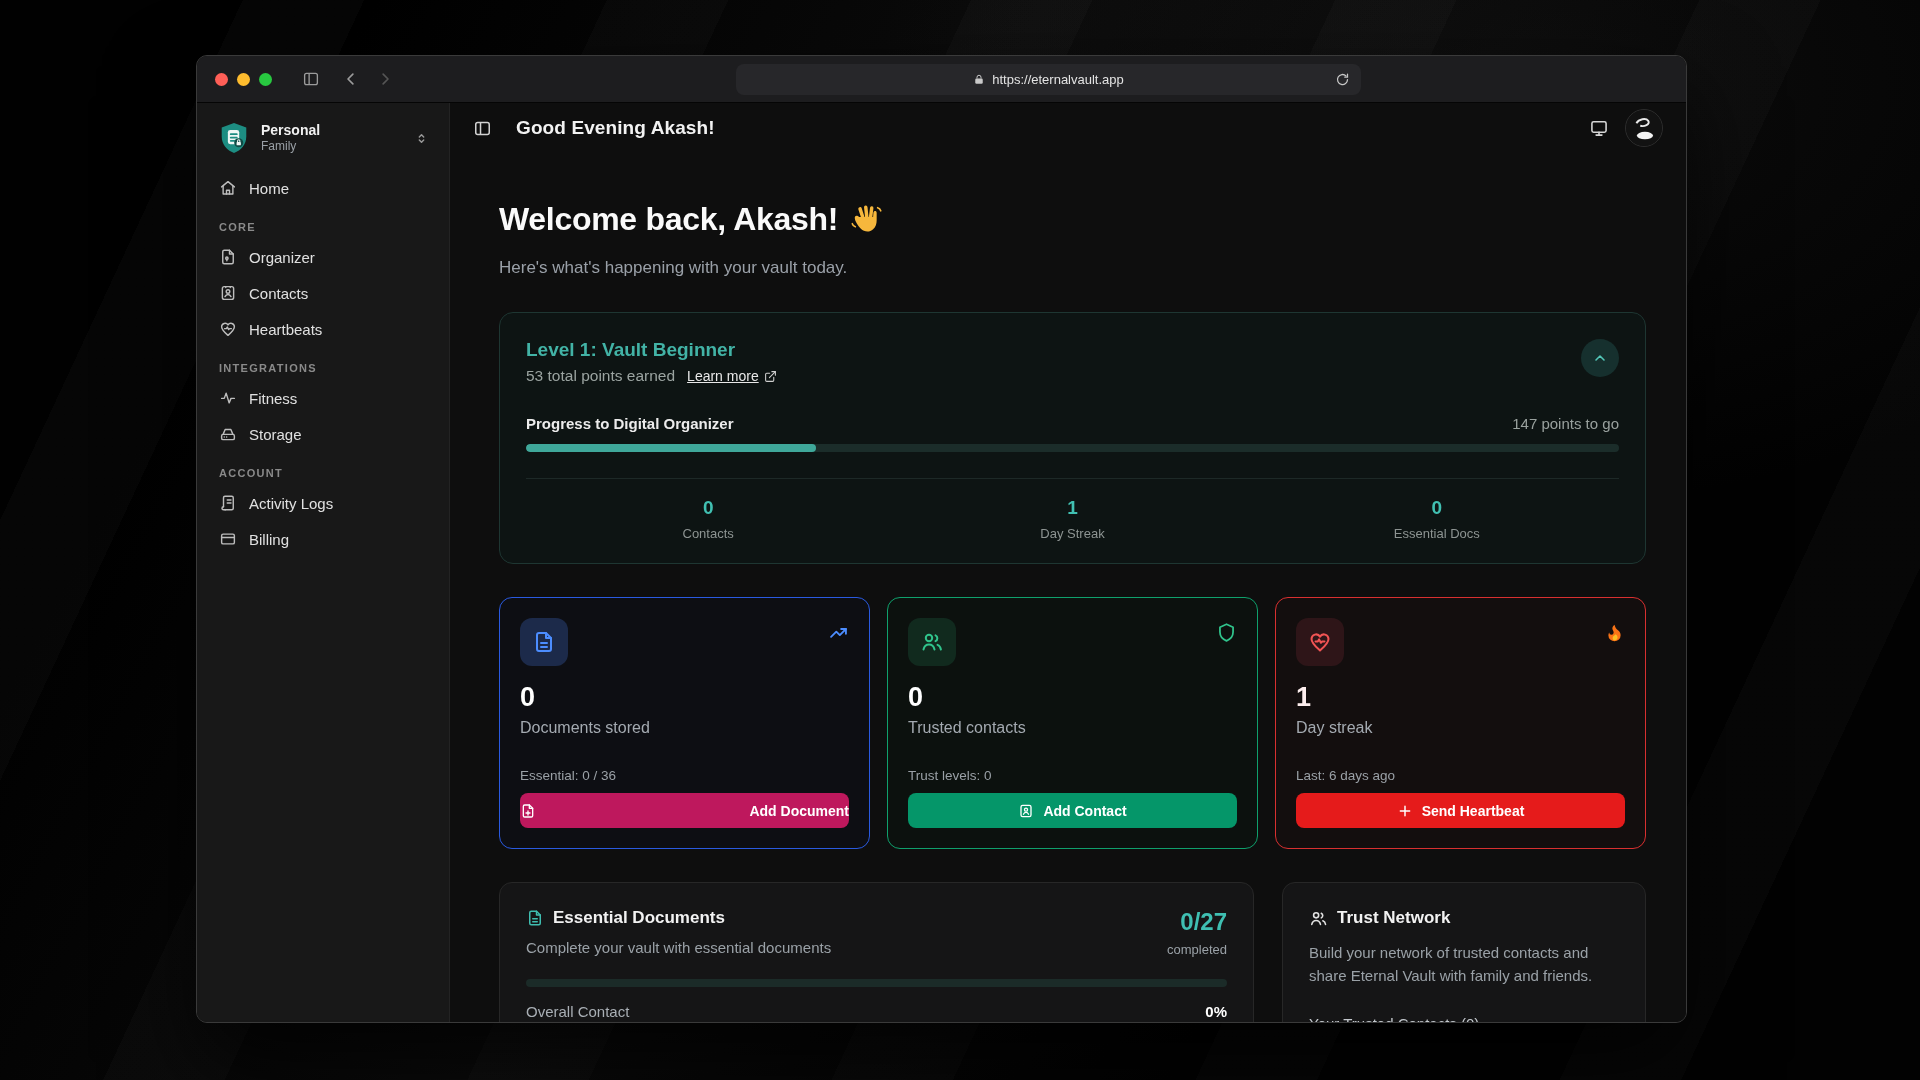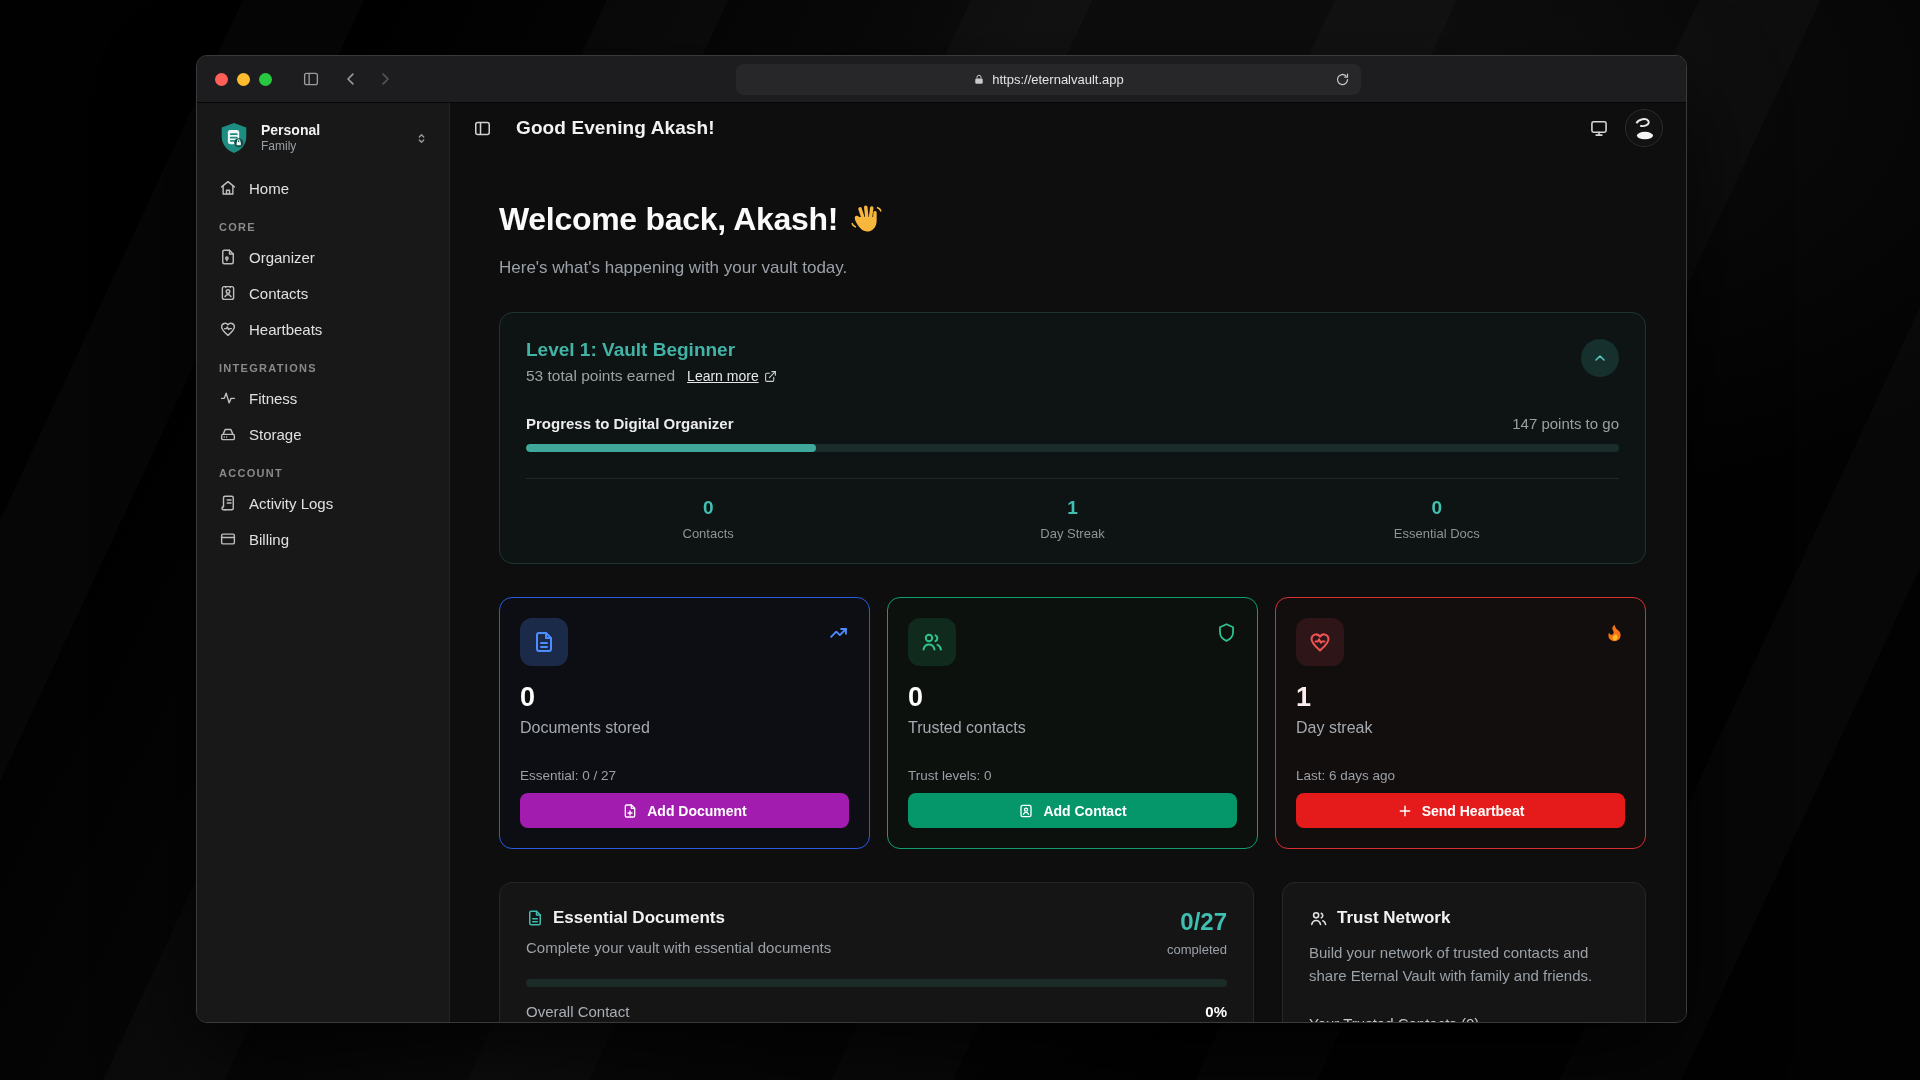--- a/index.html
+++ b/index.html
@@ -114,21 +114,21 @@
   .sc-value { margin-top:16px; font-size:27px; font-weight:800; color:#ffffff; }
   .red .sc-value { color:#fdeeee; }
   .sc-label { margin-top:6px; font-size:16px; color:#a4aab1; }
   .sc-meta { margin-top:31px; font-size:13.5px; color:#9aa0a6; }
   .sc-btn {
     margin-top:10px; width:100%; height:35px; border:none; border-radius:8px;
     color:#fff; font-size:14px; font-weight:700; font-family:inherit;
     display:flex; align-items:center; justify-content:center; gap:9px;
   }
   .sc-btn svg { width:16px; height:16px; }
-  .blue  .sc-btn { background:#a21caf; }
+  .blue  .sc-btn { background:#be185d;justify-content:space-between; }
   .green .sc-btn { background:#059669; }
   .red   .sc-btn { background:#e51b1b; }
   
   .bottom-row { margin-top:33px; display:grid; grid-template-columns:1fr 364px; gap:28px; align-items:start; }
   .panel-card { background:#151516; border:1px solid #272727; border-radius:13px; padding:25px 26px; height:320px; }
   .ess-head { display:flex; justify-content:space-between; align-items:flex-start; }
   .ess-title-row { display:flex; align-items:center; gap:9px; }
   .ess-title-row svg { width:18px; height:18px; color:#3fbdb0; }
   .panel-title { font-size:17px; font-weight:700; color:#f2f2f2; }
   .ess-sub { margin-top:11px; font-size:15px; color:#9aa1a7; }
@@ -382,21 +382,21 @@
                     <path d="M9 13h6M9 17h6"></path>
                   </svg>
               </div>
               <svg class="sc-corner" viewBox="0 0 24 24" fill="none" stroke="currentColor" stroke-width="2.1" stroke-linecap="round" stroke-linejoin="round">
                   <path d="M3.5 17 9.5 11l4 4 7-7"></path>
                   <path d="M15 8h5.5v5.5"></path>
                 </svg>
             </div>
             <div class="sc-value">0</div>
             <div class="sc-label">Documents stored</div>
-            <div class="sc-meta">Essential: 0 / 27</div>
+            <div class="sc-meta">Essential: 0 / 36</div>
             <button class="sc-btn">
               <svg viewBox="0 0 24 24" fill="none" stroke="currentColor" stroke-width="2" stroke-linecap="round" stroke-linejoin="round">
                   <path d="M14 3H7a2 2 0 0 0-2 2v14a2 2 0 0 0 2 2h10a2 2 0 0 0 2-2V8z"></path>
                   <path d="M14 3v5h5"></path>
                   <path d="M12 12v6M9 15h6"></path>
                 </svg>
               <span>Add Document</span>
             </button>
           </div>
 

